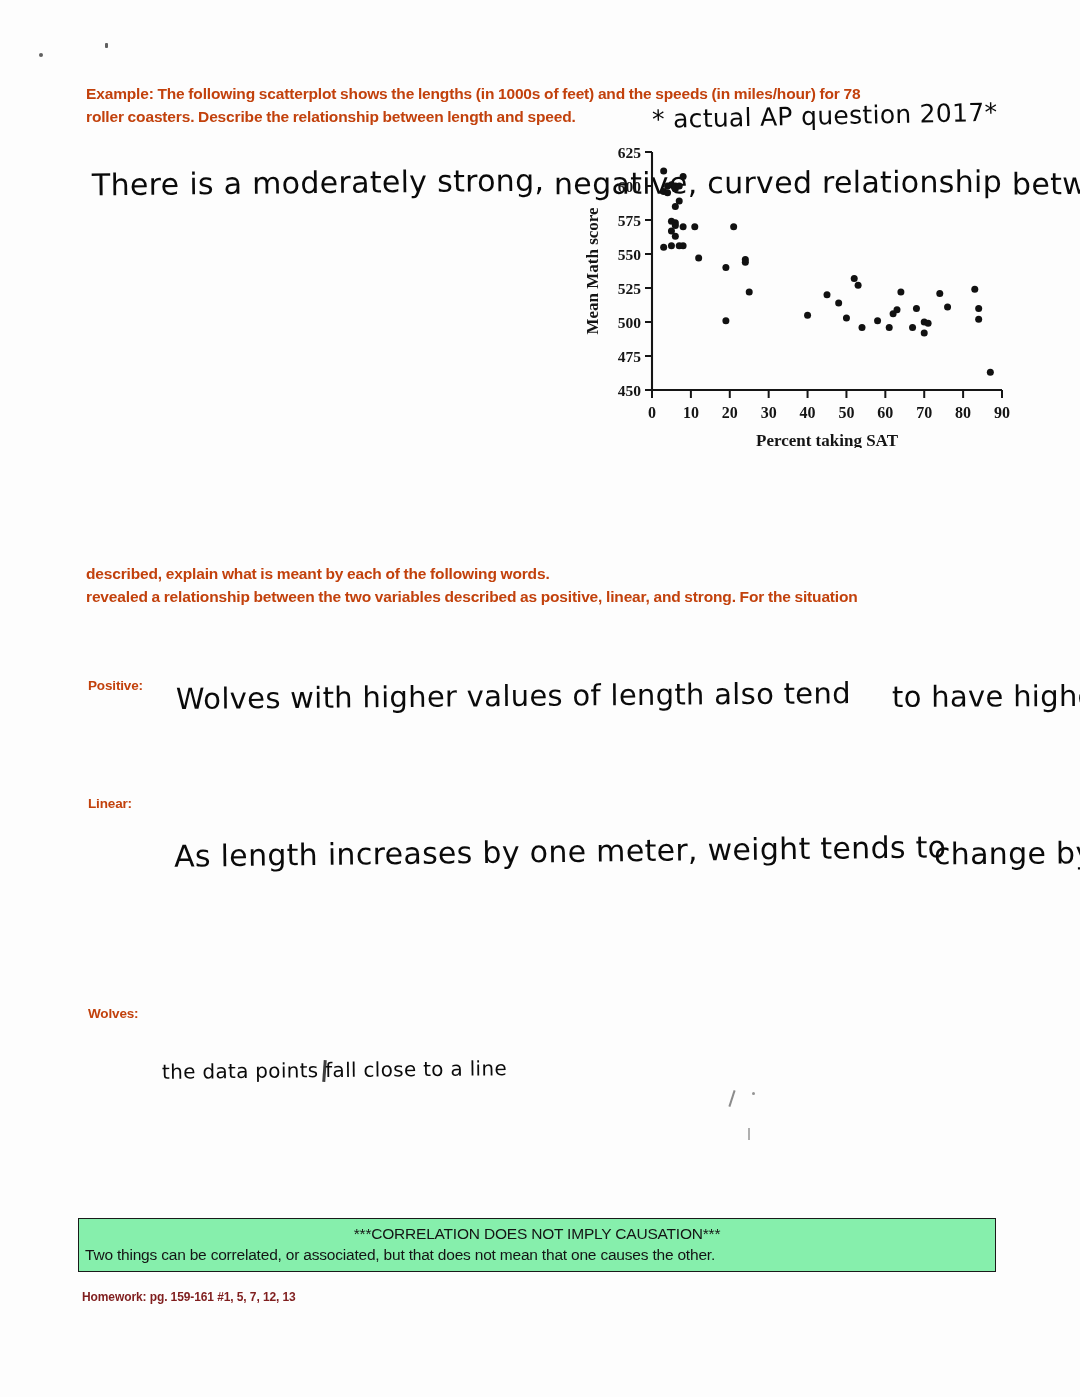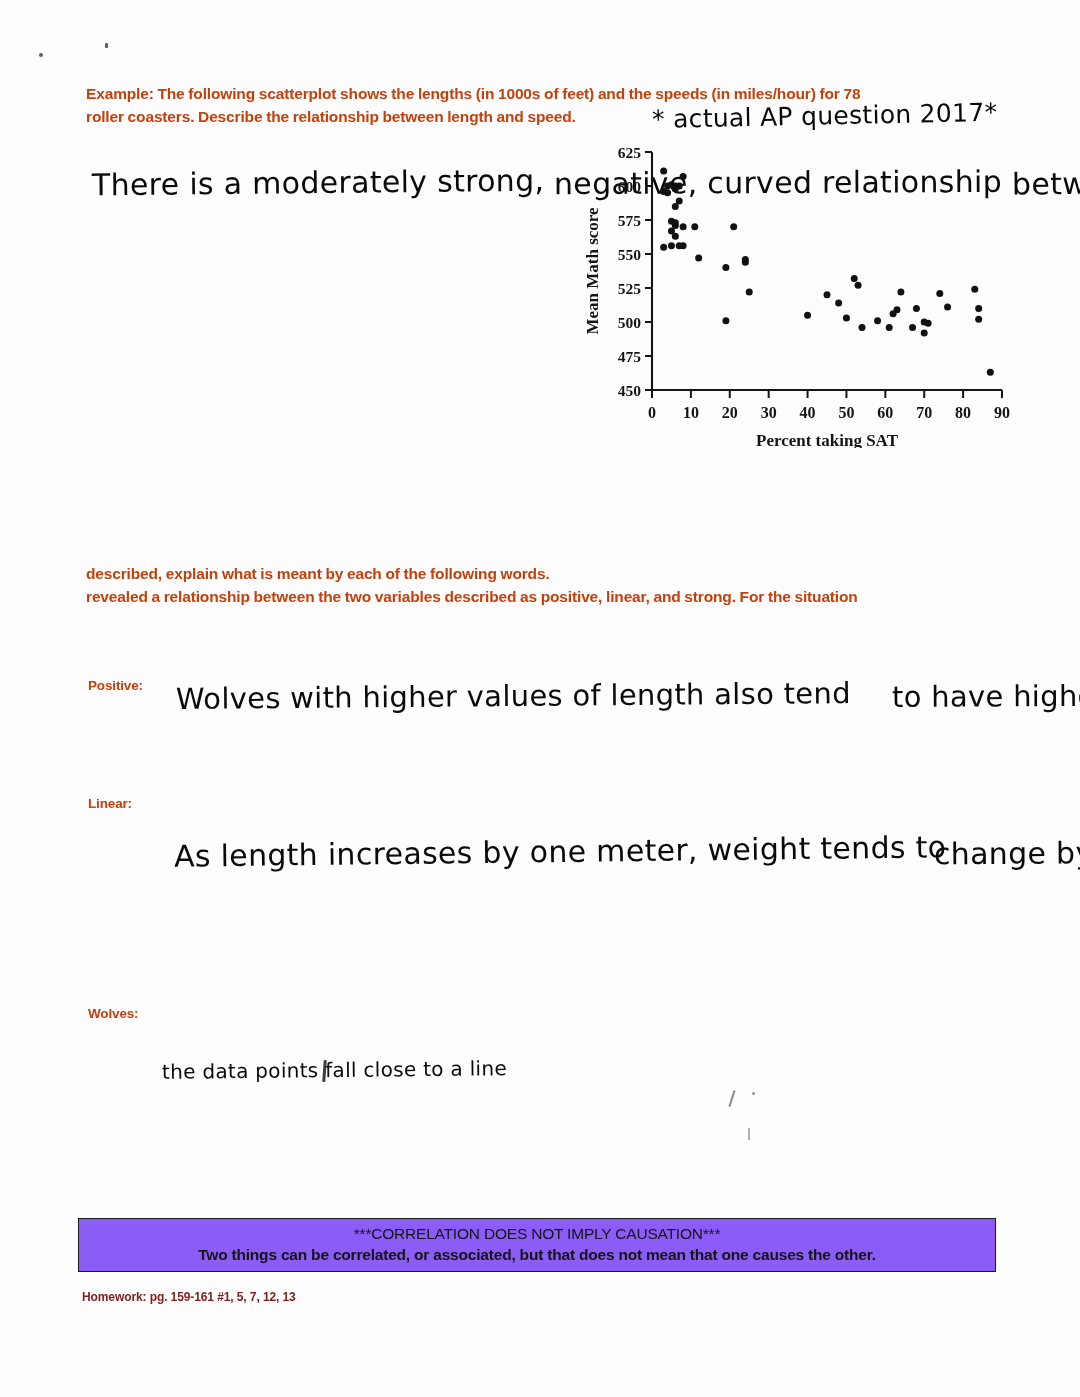--- a/index.html
+++ b/index.html
@@ -60,36 +60,35 @@
 
   
   #caution-box {
     position: absolute;
     left: 78px;
     top: 1218px;
     width: 918px;
     border: 1.6px solid #1a1a1a;
     box-sizing: border-box;
     padding: 4px 6px 6px 6px;
-    background: #8b5cf6;
+    background: #86efac;
   }
   #caution-title {
     text-align: center;
     font-size: 15.5px;
     line-height: 21px;
     color: #141414;
     letter-spacing: -0.2px;
   }
   #caution-body {
-    text-align: center;
+    text-align: left;
     font-size: 15.5px;
     line-height: 21px;
     color: #141414;
     letter-spacing: -0.2px;
-    font-weight: bold;
   }
 
   #homework {
     position: absolute;
     left: 82px;
     top: 1290px;
     font-size: 12px;
     font-weight: bold;
     color: #7f1d1d;
     letter-spacing: -0.1px;

